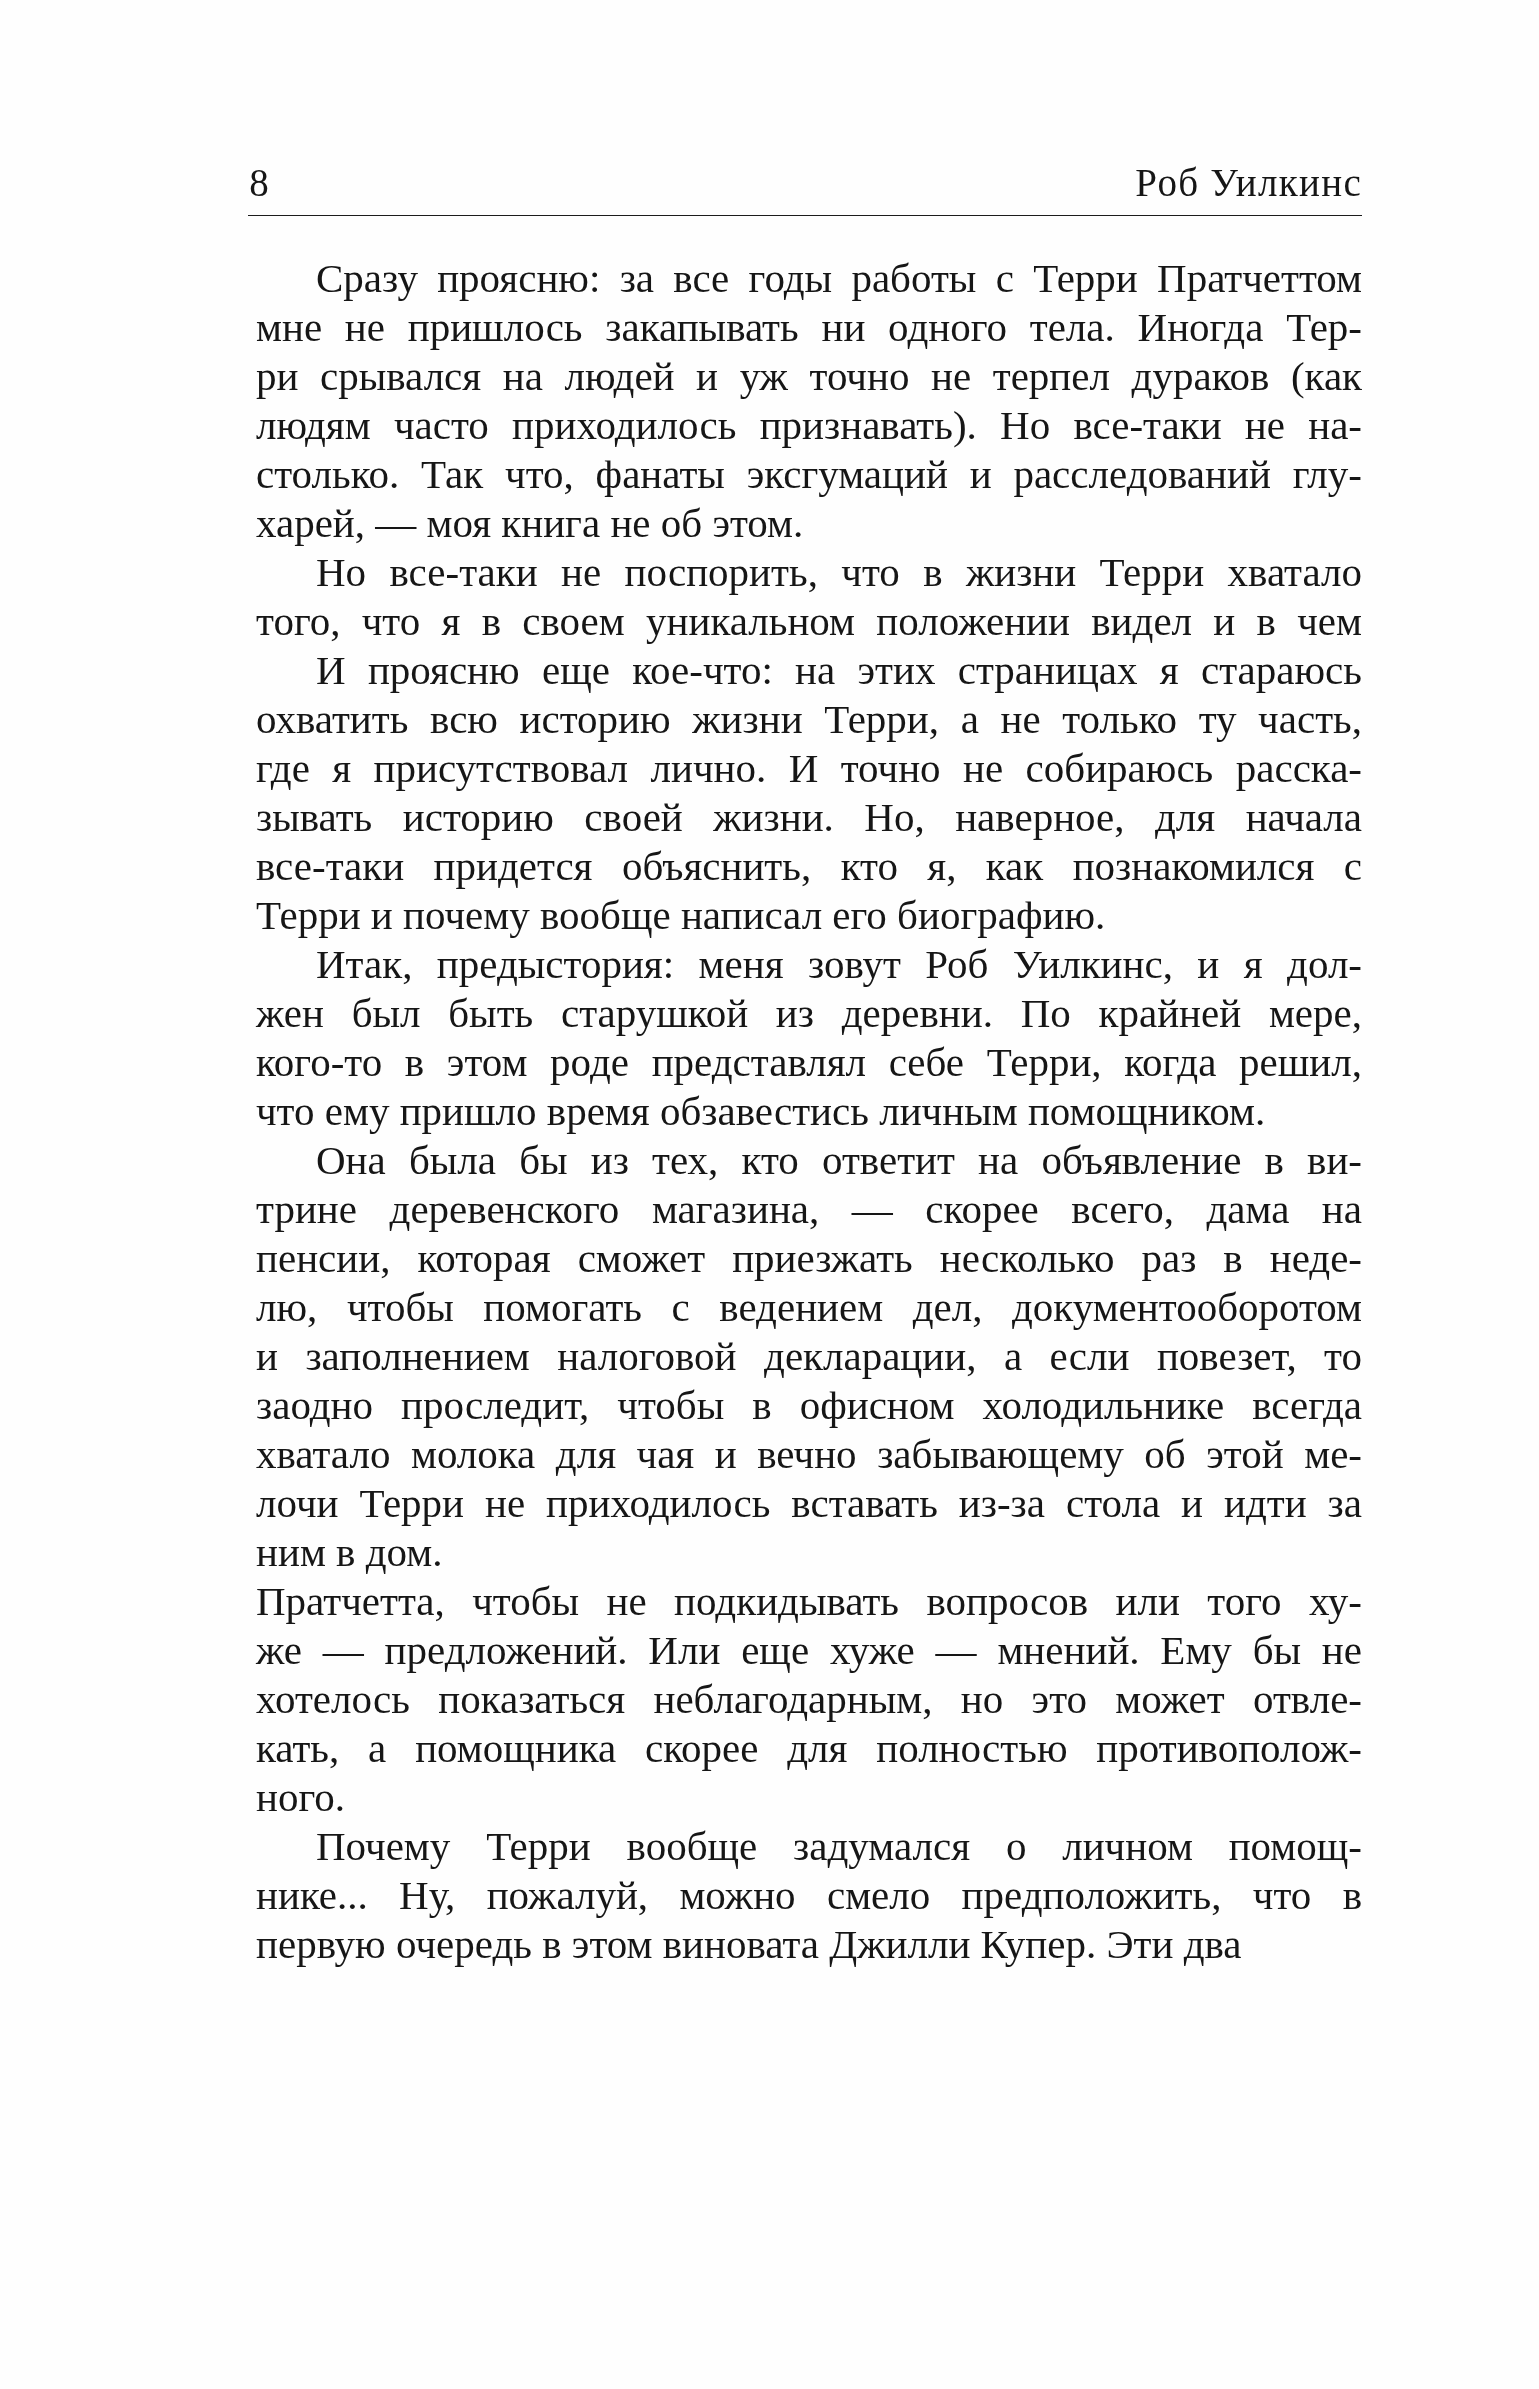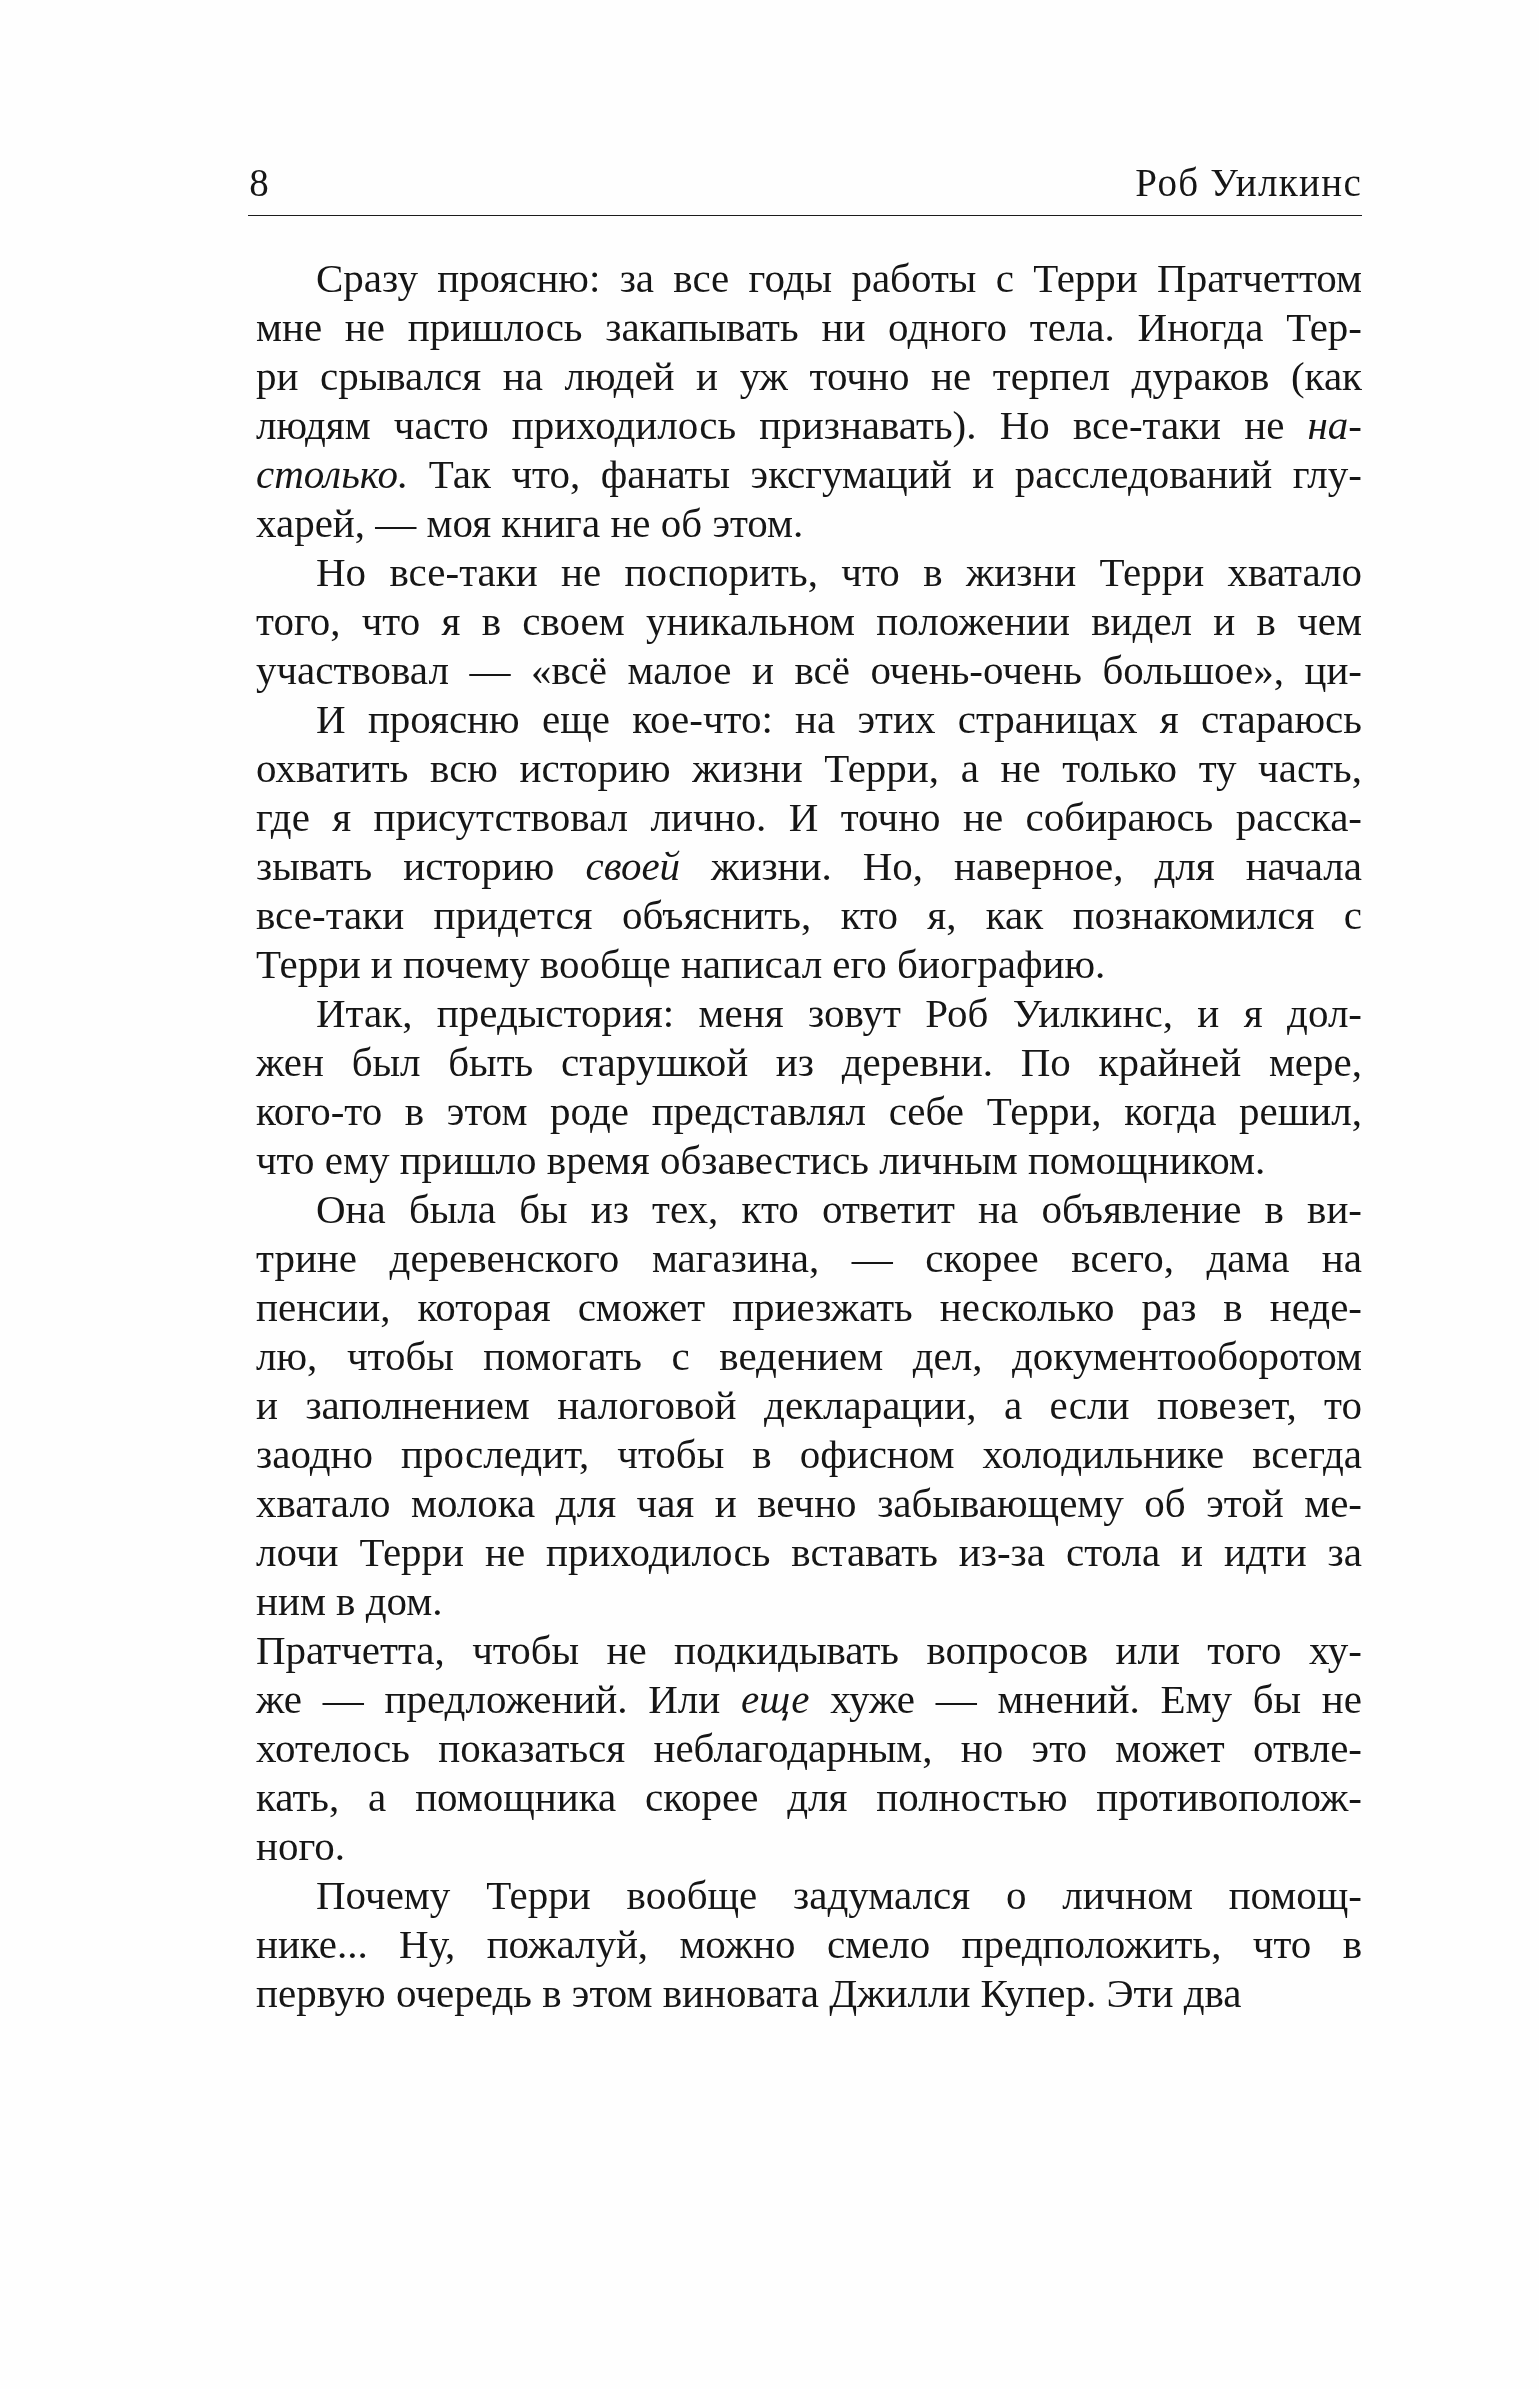--- a/index.html
+++ b/index.html
@@ -63,21 +63,20 @@
     white-space: normal;
   }
   .line.first {
     padding-left: 60px;
   }
   .line.last {
     text-align-last: left;
     -moz-text-align-last: left;
   }
   .it {
-    font-style: italic;
   }
 </style>
 </head>
 <body>
 
 <div class="book-page">
   <div class="content">
     <div class="header">
       <span class="pagenum">8</span>
       <span class="htitle">Роб Уилкинс</span>
@@ -88,21 +87,20 @@
           <div class="line first"><span>Сразу проясню: за все годы работы с Терри Пратчеттом</span></div>
           <div class="line"><span>мне не пришлось закапывать ни одного тела. Иногда Тер-</span></div>
           <div class="line"><span>ри срывался на людей и уж точно не терпел дураков (как</span></div>
           <div class="line"><span>людям часто приходилось признавать). Но все-таки не </span><span class="it">на-</span></div>
           <div class="line"><span class="it">столько.</span><span> Так что, фанаты эксгумаций и расследований глу-</span></div>
           <div class="line last"><span>харей, — моя книга не об этом.</span></div>
         </div>
         <div class="paragraph">
           <div class="line first"><span>Но все-таки не поспорить, что в жизни Терри хватало</span></div>
           <div class="line"><span>того, что я в своем уникальном положении видел и в чем</span></div>
-          <div class="line"><span>участвовал — «всё малое и всё очень-очень большое», ци-</span></div>
         </div>
         <div class="paragraph">
           <div class="line first"><span>И проясню еще кое-что: на этих страницах я стараюсь</span></div>
           <div class="line"><span>охватить всю историю жизни Терри, а не только ту часть,</span></div>
           <div class="line"><span>где я присутствовал лично. И точно не собираюсь расска-</span></div>
           <div class="line"><span>зывать историю </span><span class="it">своей</span><span> жизни. Но, наверное, для начала</span></div>
           <div class="line"><span>все-таки придется объяснить, кто я, как познакомился с</span></div>
           <div class="line last"><span>Терри и почему вообще написал его биографию.</span></div>
         </div>
         <div class="paragraph">

